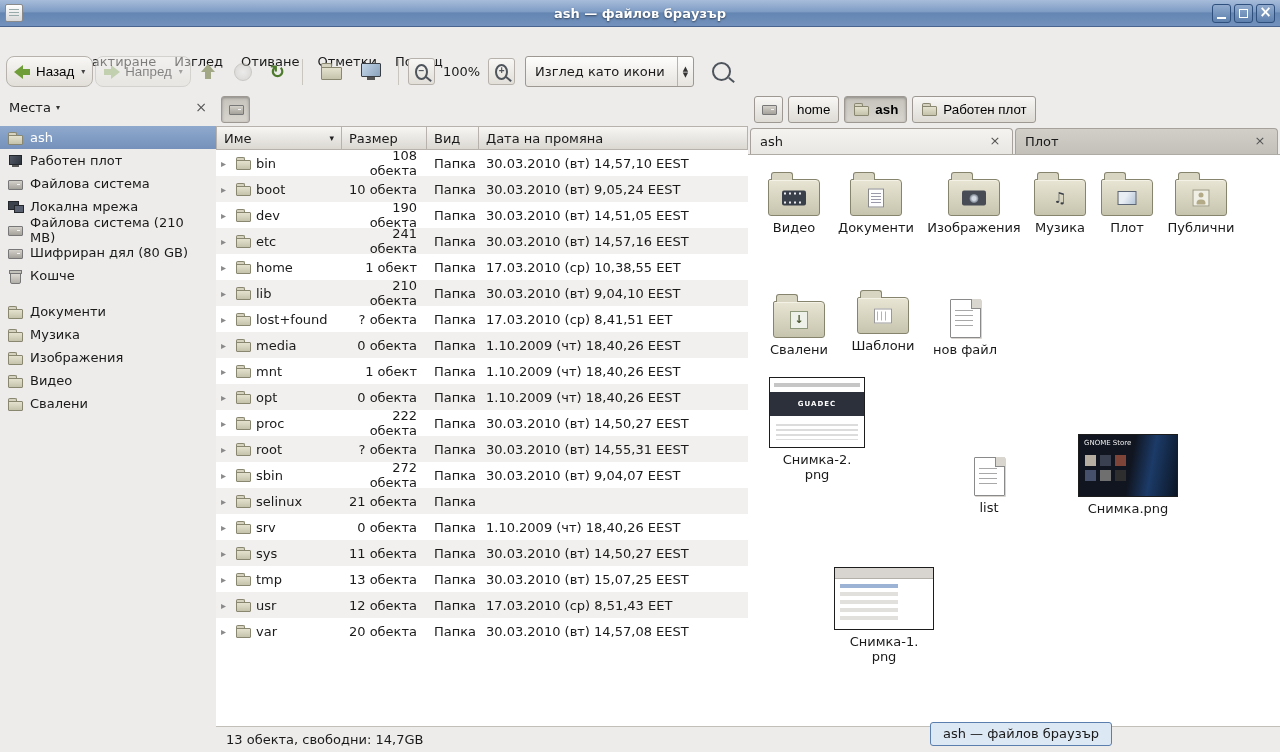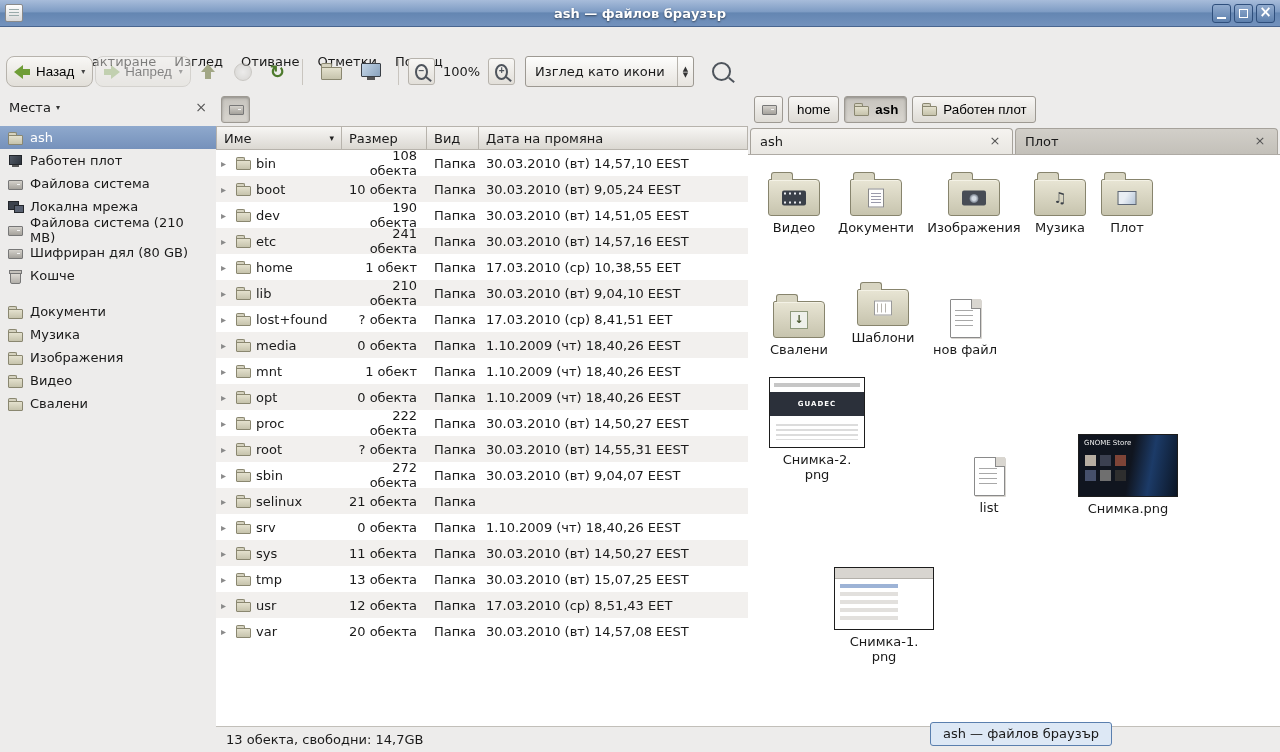--- a/index.html
+++ b/index.html
@@ -598,27 +598,33 @@
           <span class="emblem em-music">♫</span>
         </span>
         <div class="icon-label">Музика</div>
       </div>
       <div class="icon-item" style="left: 339px; top: 14px; width: 80px;">
         <span class="bfolder">
           <span class="emblem em-desktop"></span>
         </span>
         <div class="icon-label">Плот</div>
       </div>
+      <div class="icon-item" style="left: 413px; top: 14px; width: 80px;">
+        <span class="bfolder">
+          <span class="emblem em-person"></span>
+        </span>
+        <div class="icon-label">Публични</div>
+      </div>
       <div class="icon-item" style="left: 11px; top: 136px; width: 80px;">
         <span class="bfolder">
           <span class="emblem em-down">↓</span>
         </span>
         <div class="icon-label">Свалени</div>
       </div>
-      <div class="icon-item" style="left: 95px; top: 124px; width: 80px;">
+      <div class="icon-item" style="left: 95px; top: 132px; width: 80px;">
         <span class="bfolder">
           <span class="emblem em-template"></span>
         </span>
         <div class="icon-label">Шаблони</div>
       </div>
       <div class="icon-item" style="left: 177px; top: 136px; width: 80px;">
         <span class="pagefile"></span>
         <div class="icon-label">нов файл</div>
       </div>
       <div class="icon-item" style="left: 19px; top: 222px; width: 100px;">

